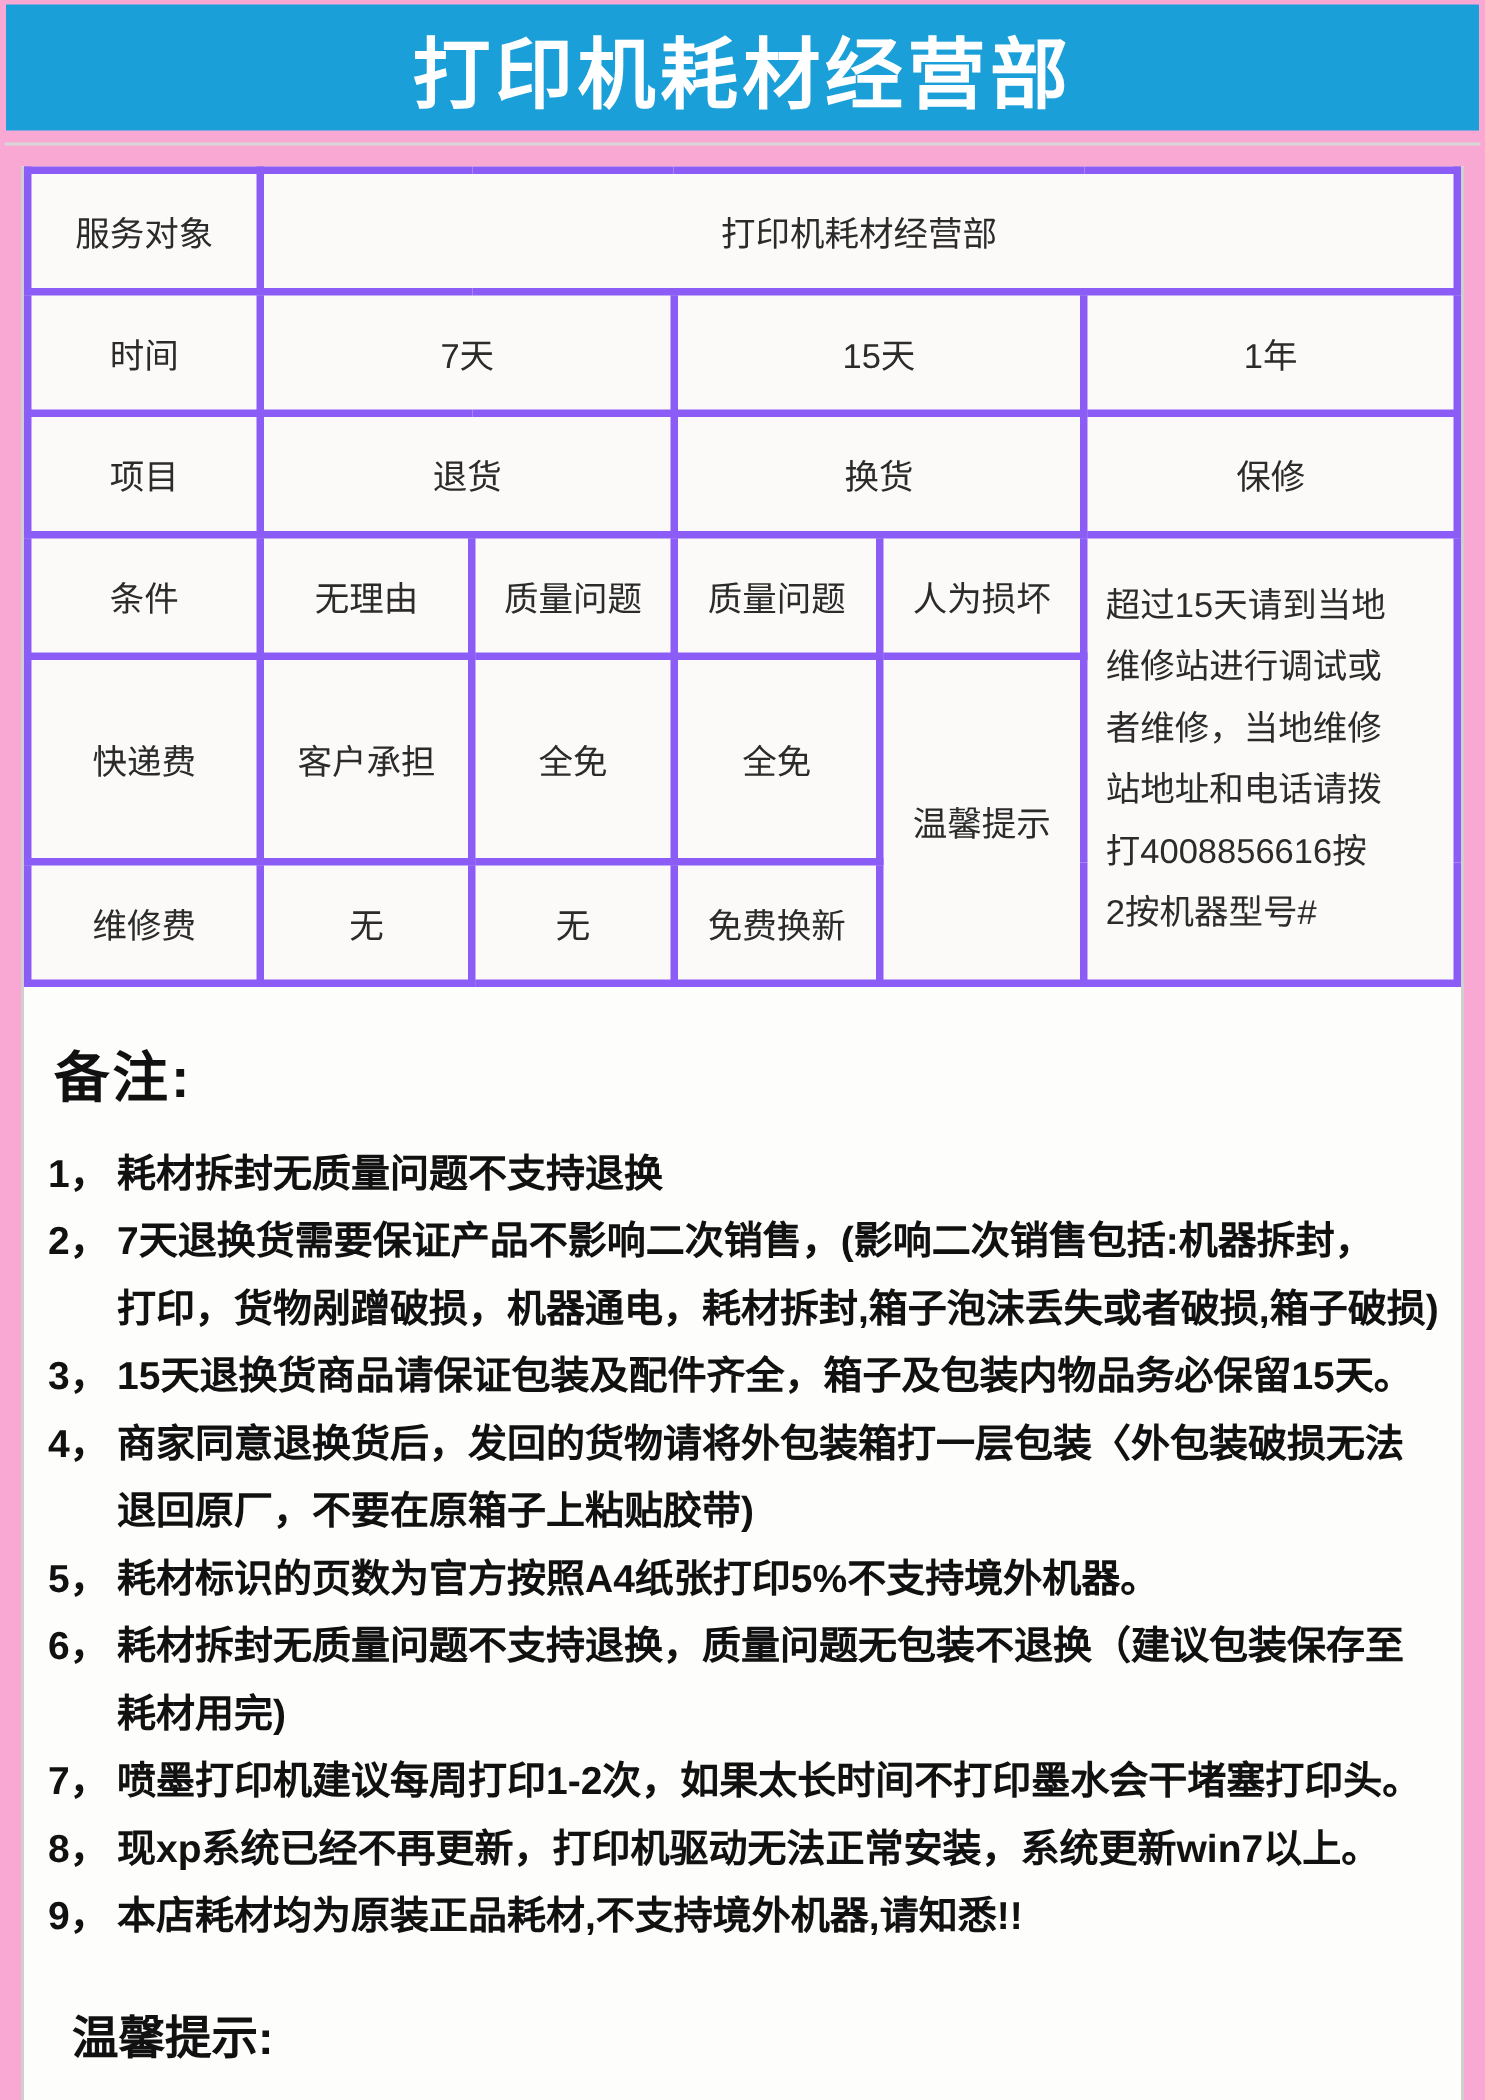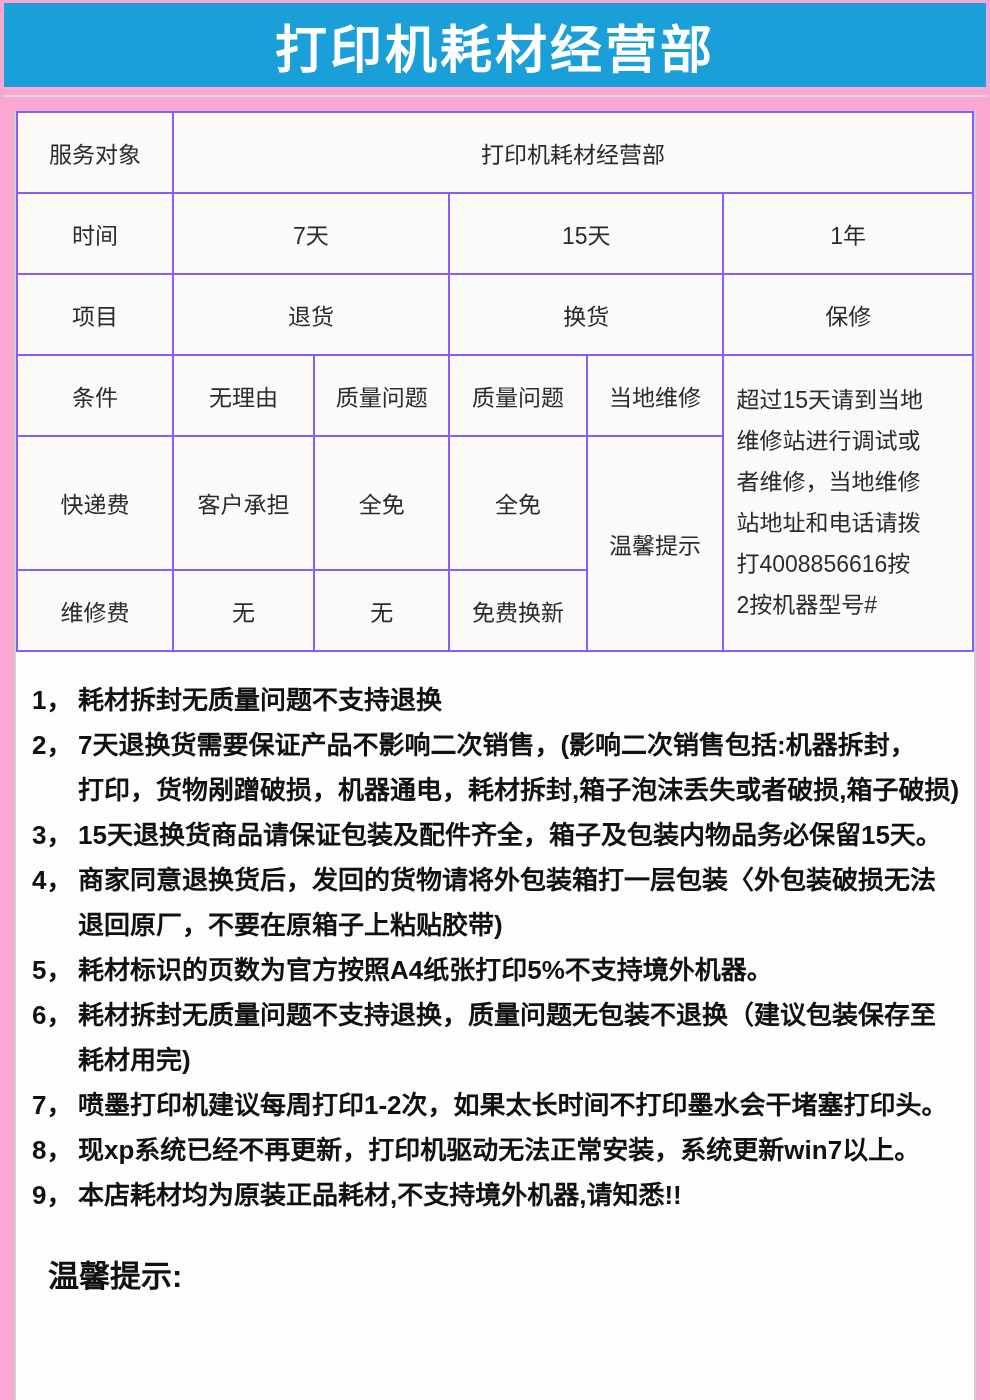--- a/index.html
+++ b/index.html
@@ -48,21 +48,21 @@
   .policy-table {
     width: 100%;
     border-collapse: collapse;
     table-layout: fixed;
     margin-top: 14px;
     font-size: 23px;
     font-weight: 500;
     color: #2b2b2b;
   }
   .policy-table td {
-    border: 2px solid #8b5cf6;
+    border: 5px solid #8b5cf6;
     text-align: center;
     vertical-align: middle;
     height: 81px;
     padding: 2px 6px;
     background: #fbfaf9;
   }
   .policy-table td.warranty-cell {
     text-align: left;
     vertical-align: middle;
     padding: 24px 12px;
@@ -148,21 +148,21 @@
             <td>项目</td>
             <td colspan="2">退货</td>
             <td colspan="2">换货</td>
             <td>保修</td>
           </tr>
           <tr>
             <td>条件</td>
             <td>无理由</td>
             <td>质量问题</td>
             <td>质量问题</td>
-            <td>当地维修</td>
+            <td>人为损坏</td>
             <td rowspan="3" class="warranty-cell">超过15天请到当地
 维修站进行调试或
 者维修，当地维修
 站地址和电话请拨
 打4008856616按
 2按机器型号#</td>
           </tr>
           <tr>
             <td>快递费</td>
             <td>客户承担</td>
@@ -173,20 +173,21 @@
           <tr>
             <td>维修费</td>
             <td>无</td>
             <td>无</td>
             <td>免费换新</td>
           </tr>
         </tbody>
       </table>
 
       <section class="notes">
+        <h2 class="notes-title">备注:</h2>
 
         <div class="note-row">
           <span class="note-num">1，</span>
           <span class="note-text">耗材拆封无质量问题不支持退换</span>
         </div>
         <div class="note-row">
           <span class="note-num">2，</span>
           <span class="note-text">7天退换货需要保证产品不影响二次销售，(影响二次销售包括:机器拆封，
 打印，货物剐蹭破损，机器通电，耗材拆封,箱子泡沫丢失或者破损,箱子破损)</span>
         </div>

